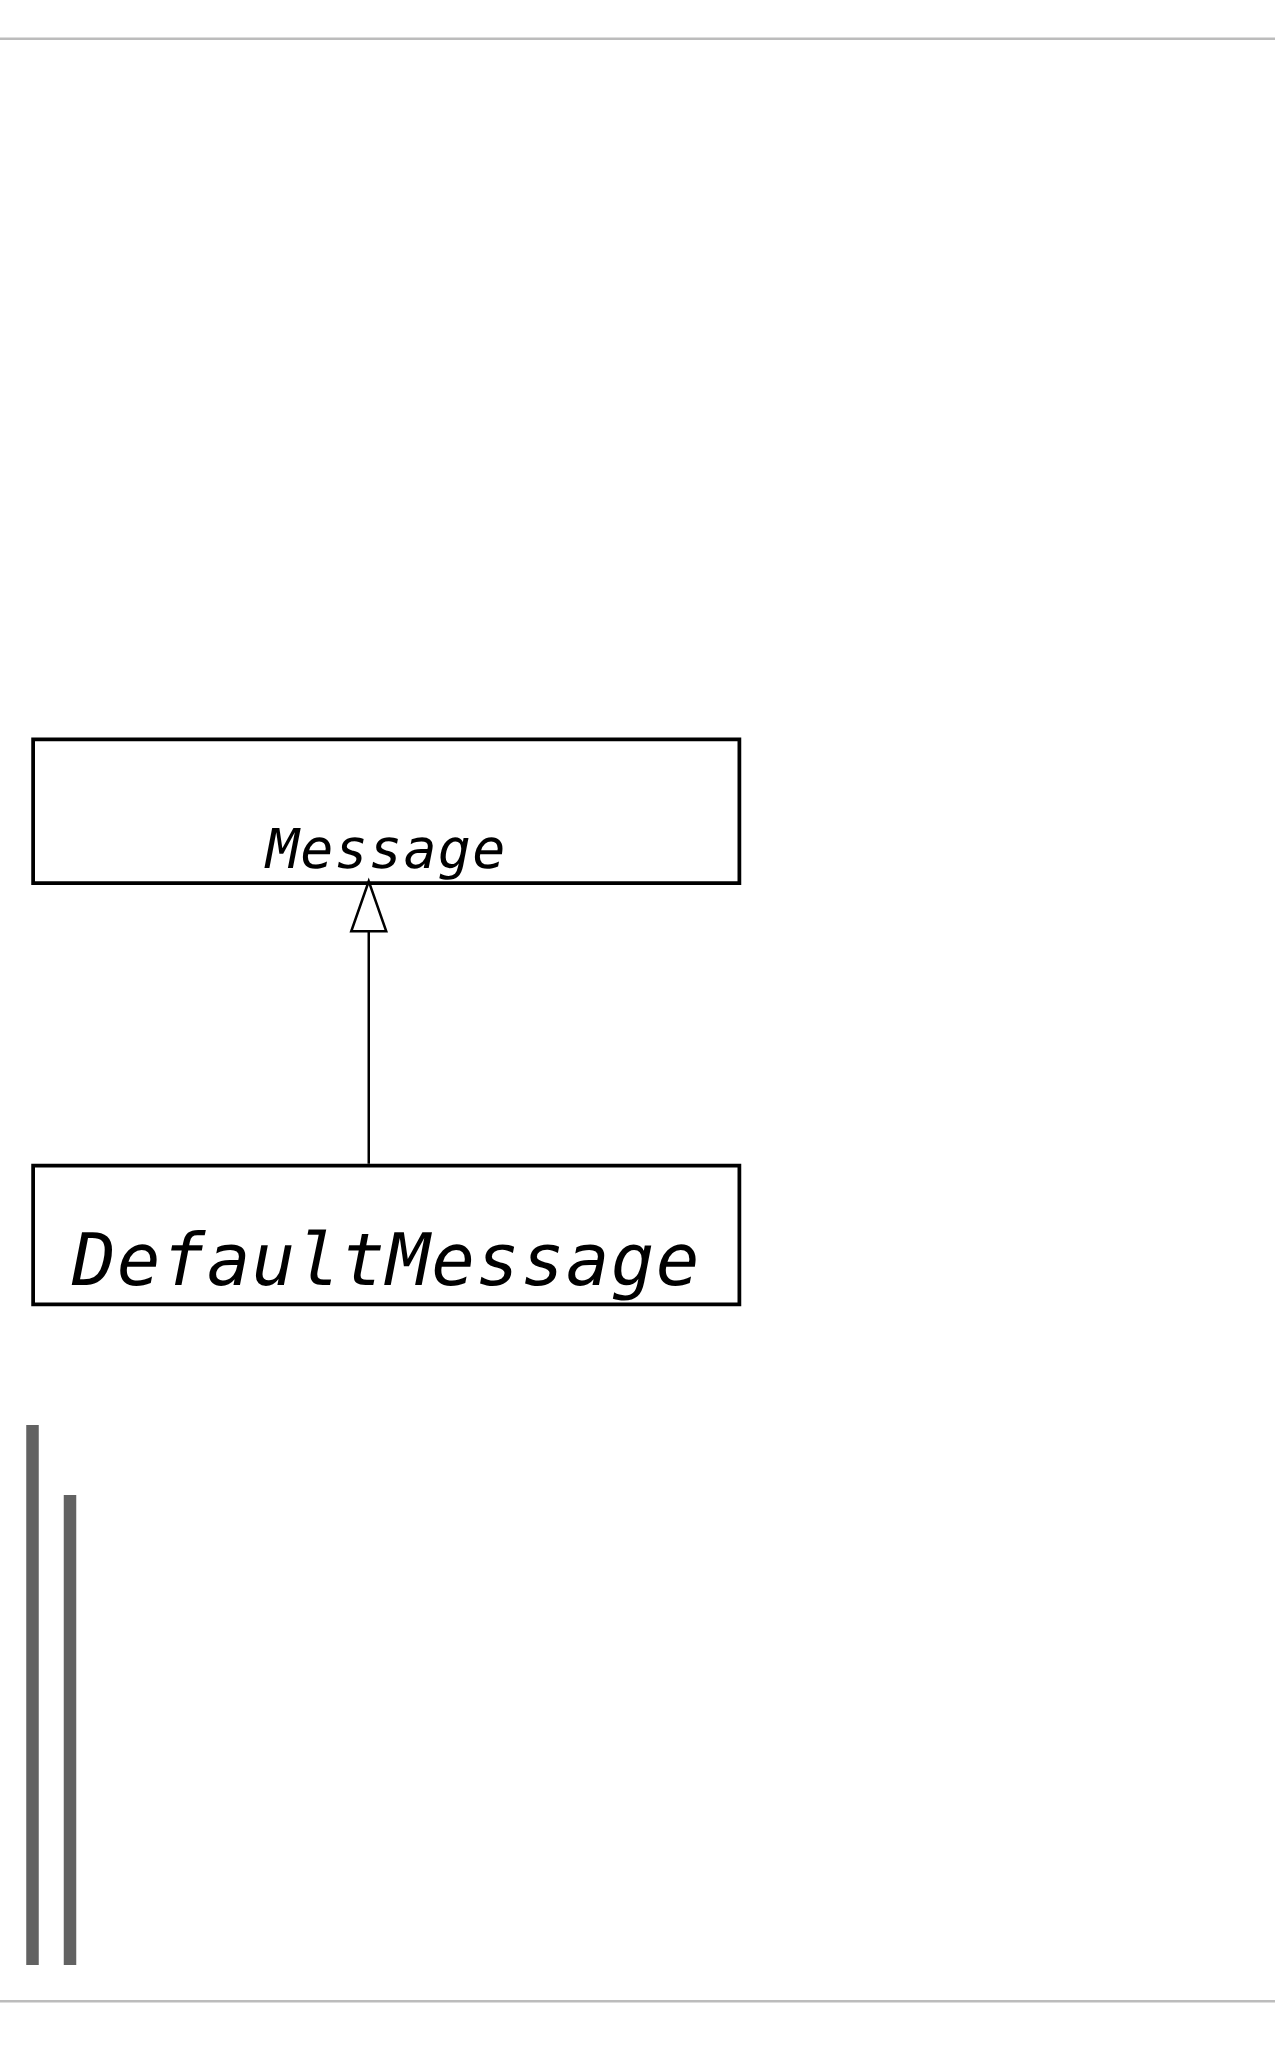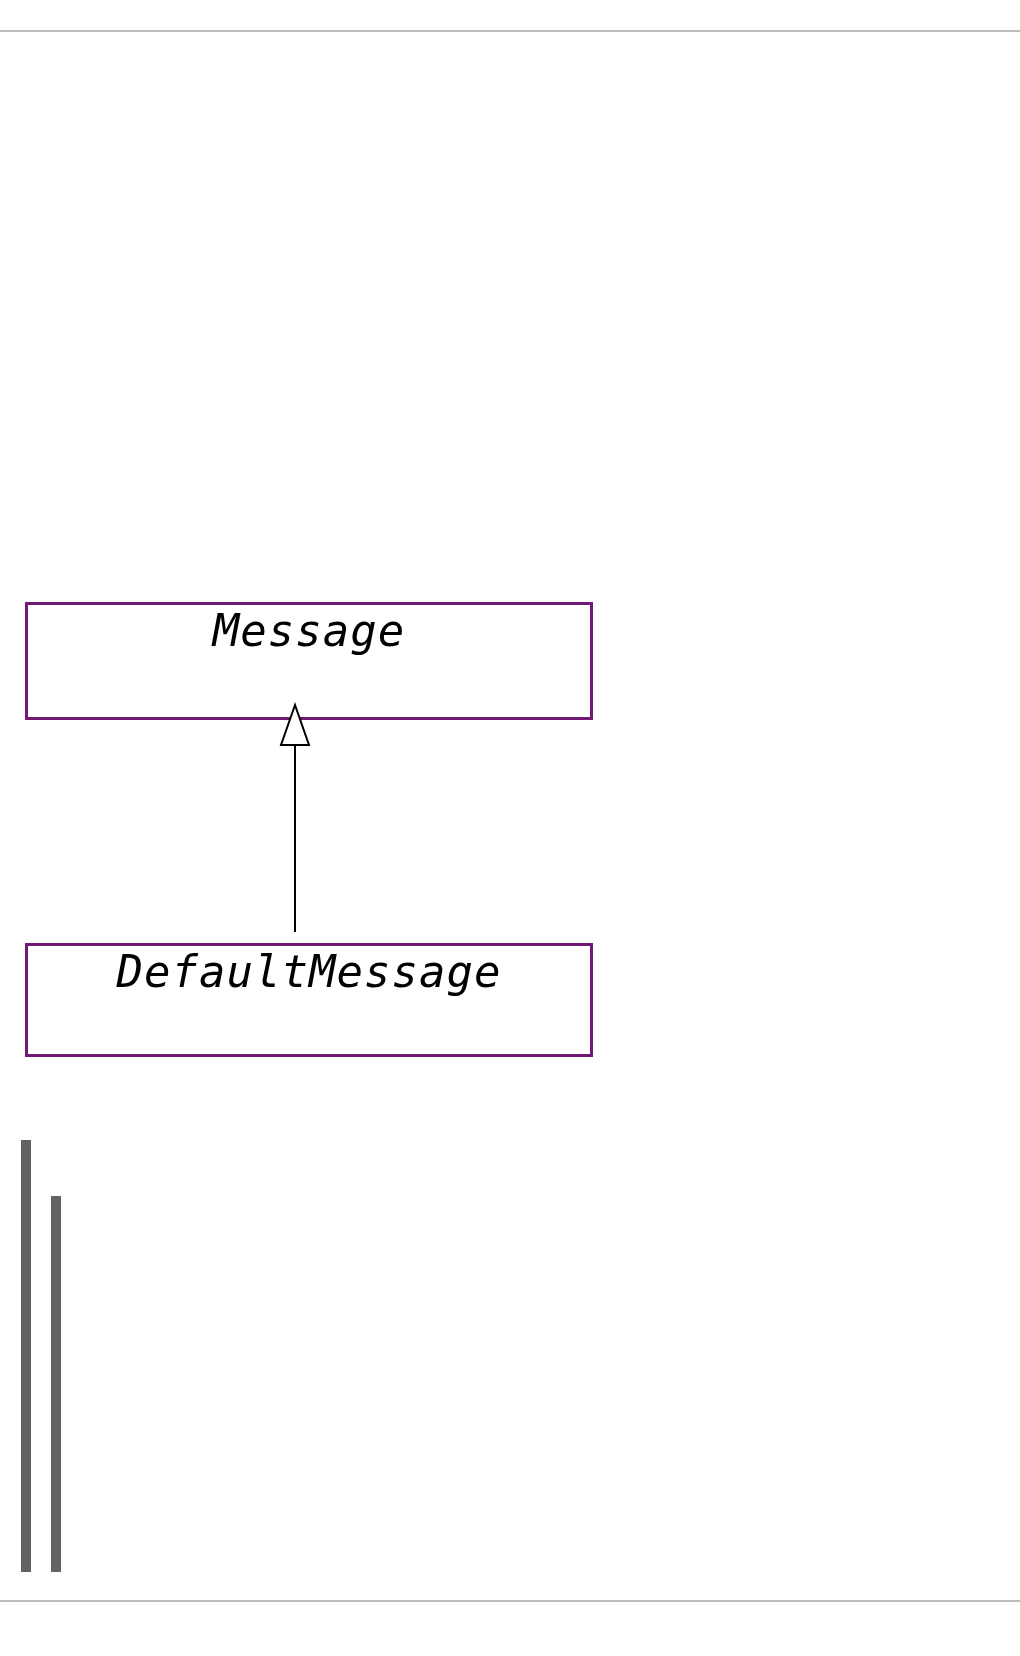--- a/index.html
+++ b/index.html
@@ -23,26 +23,25 @@
     width: 1020px;
     height: 2px;
     background: #bcbcbc;
   }
   #rule-top { top: 30px; }
   #rule-bottom { top: 1600px; }
 
   .uml-class-box {
     position: absolute;
     box-sizing: border-box;
-    border: 3px solid #701a75;
+    border: 3px solid #000000;
     background: #ffffff;
     display: flex;
-    align-items: flex-start;
+    align-items: flex-end;
     justify-content: center;
-    margin-top: 12px;
   }
   .uml-class-name {
     font-family: "DejaVu Sans Mono", "Liberation Mono", monospace;
     font-style: italic;
     font-weight: 400;
     color: #000000;
     letter-spacing: 1px;
     white-space: nowrap;
   }
   #class-box-message {
@@ -52,21 +51,21 @@
     height: 118px;
   }
   #class-box-message .uml-class-name { font-size: 44px; }
 
   #class-box-defaultmessage {
     left: 25px;
     top: 931px;
     width: 568px;
     height: 114px;
   }
-  #class-box-defaultmessage .uml-class-name { font-size: 44px; }
+  #class-box-defaultmessage .uml-class-name { font-size: 58px; }
 
   #generalization-edge {
     position: absolute;
     left: 250px;
     top: 700px;
     width: 120px;
     height: 240px;
     overflow: visible;
   }
 

